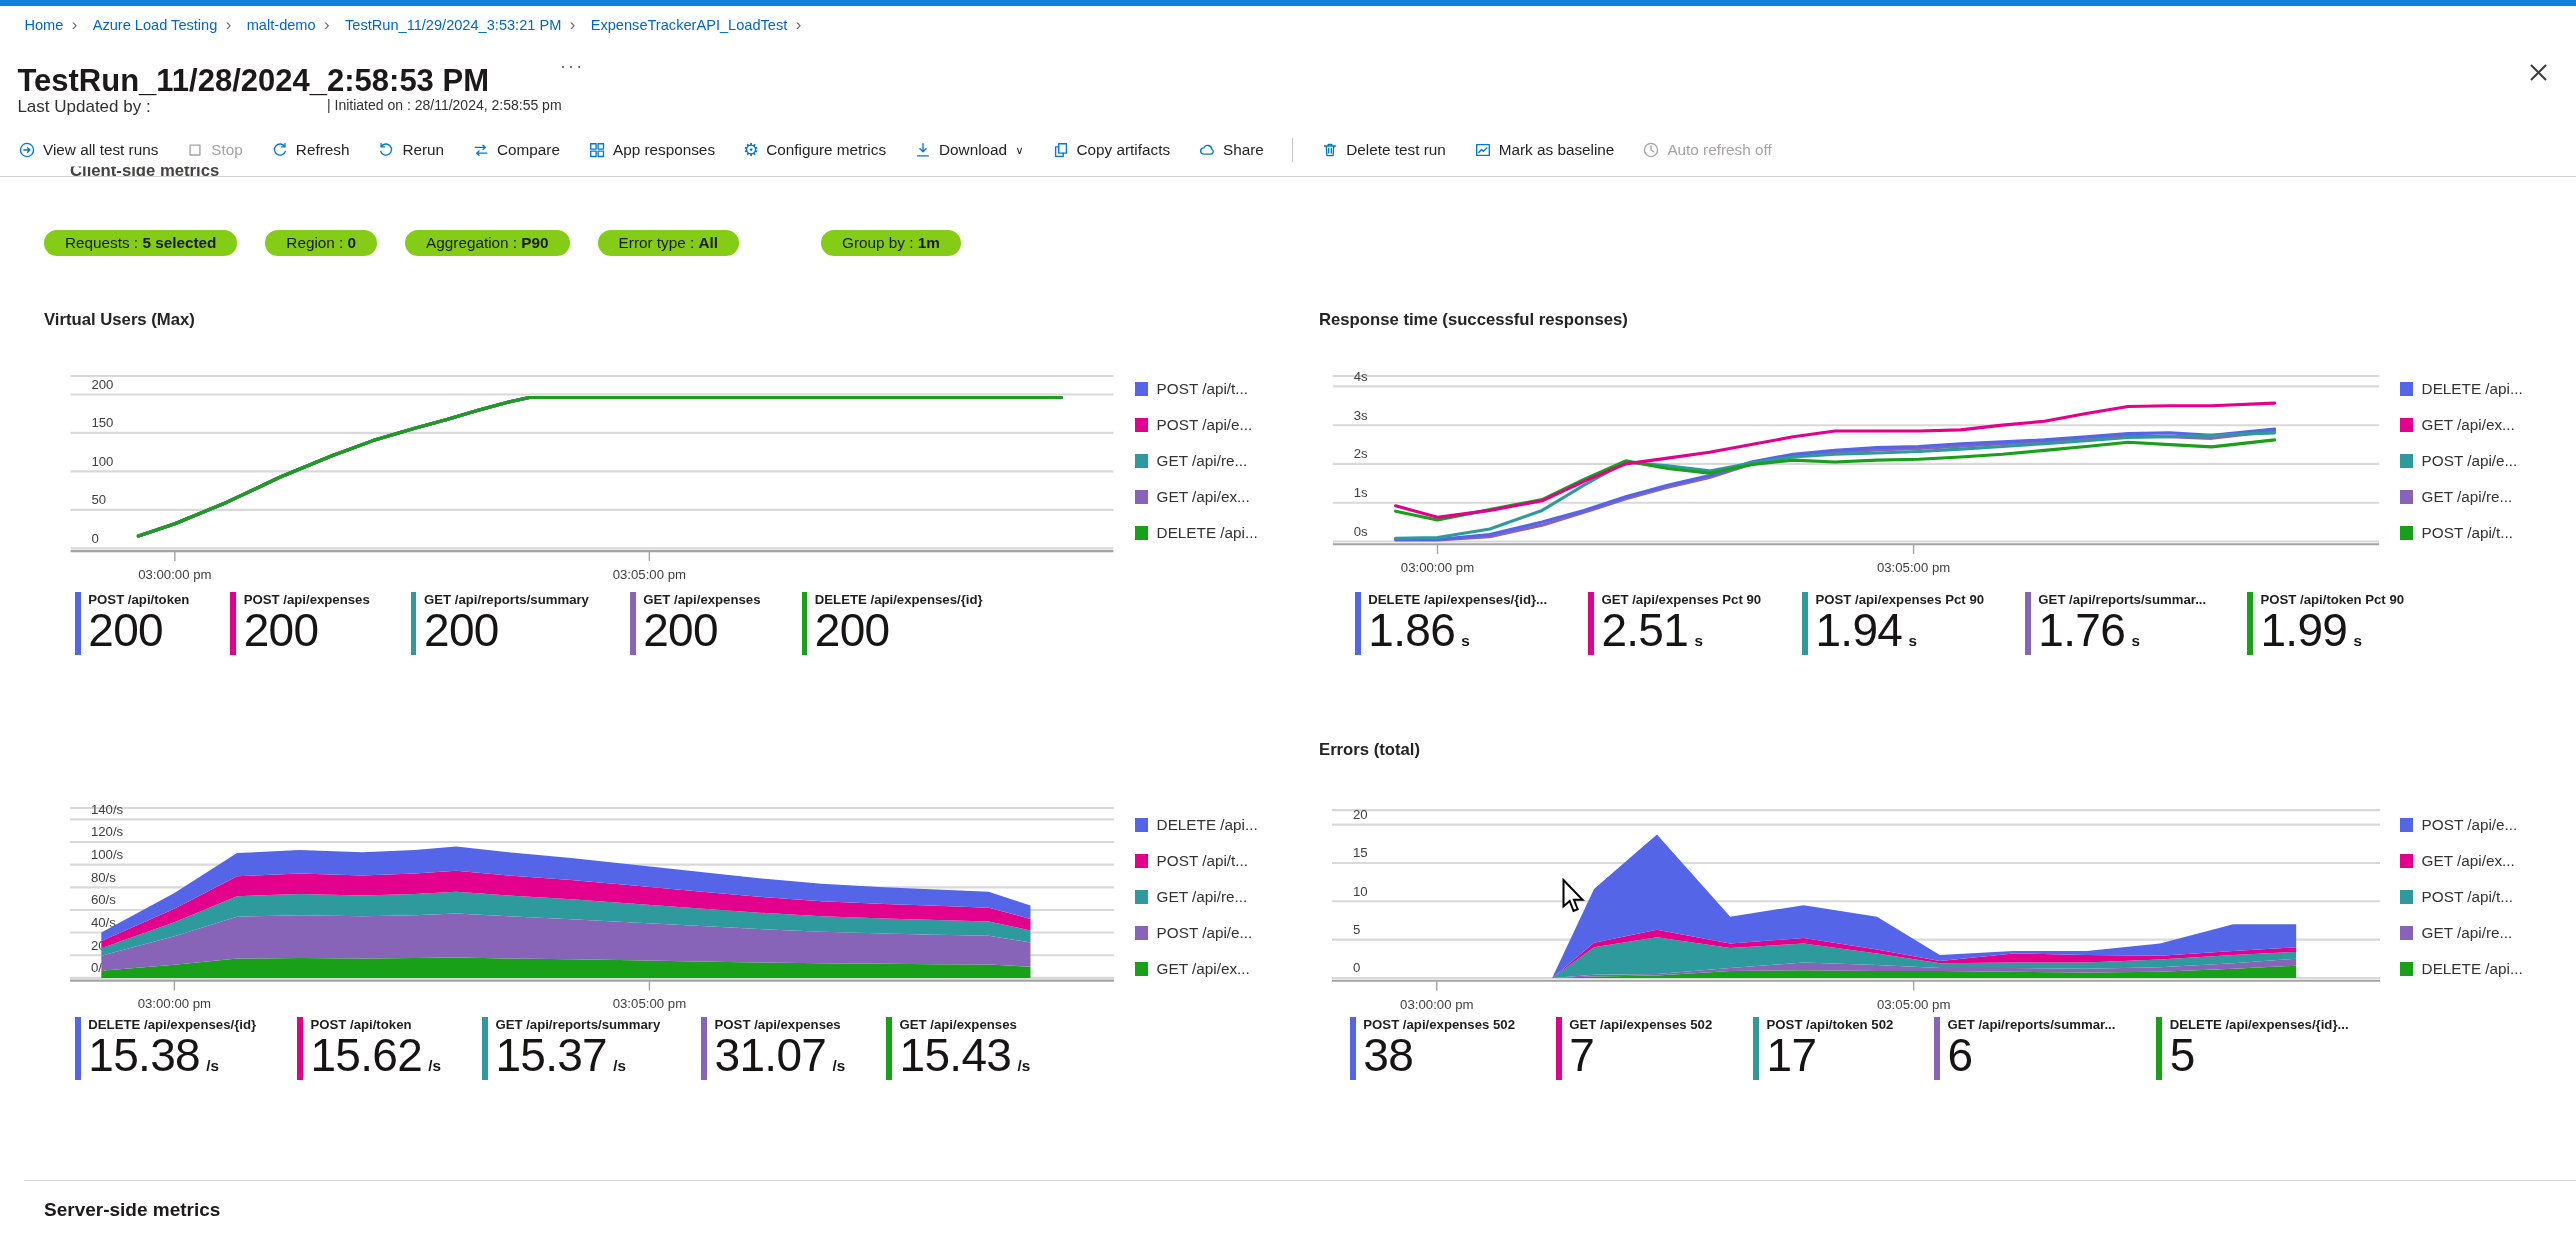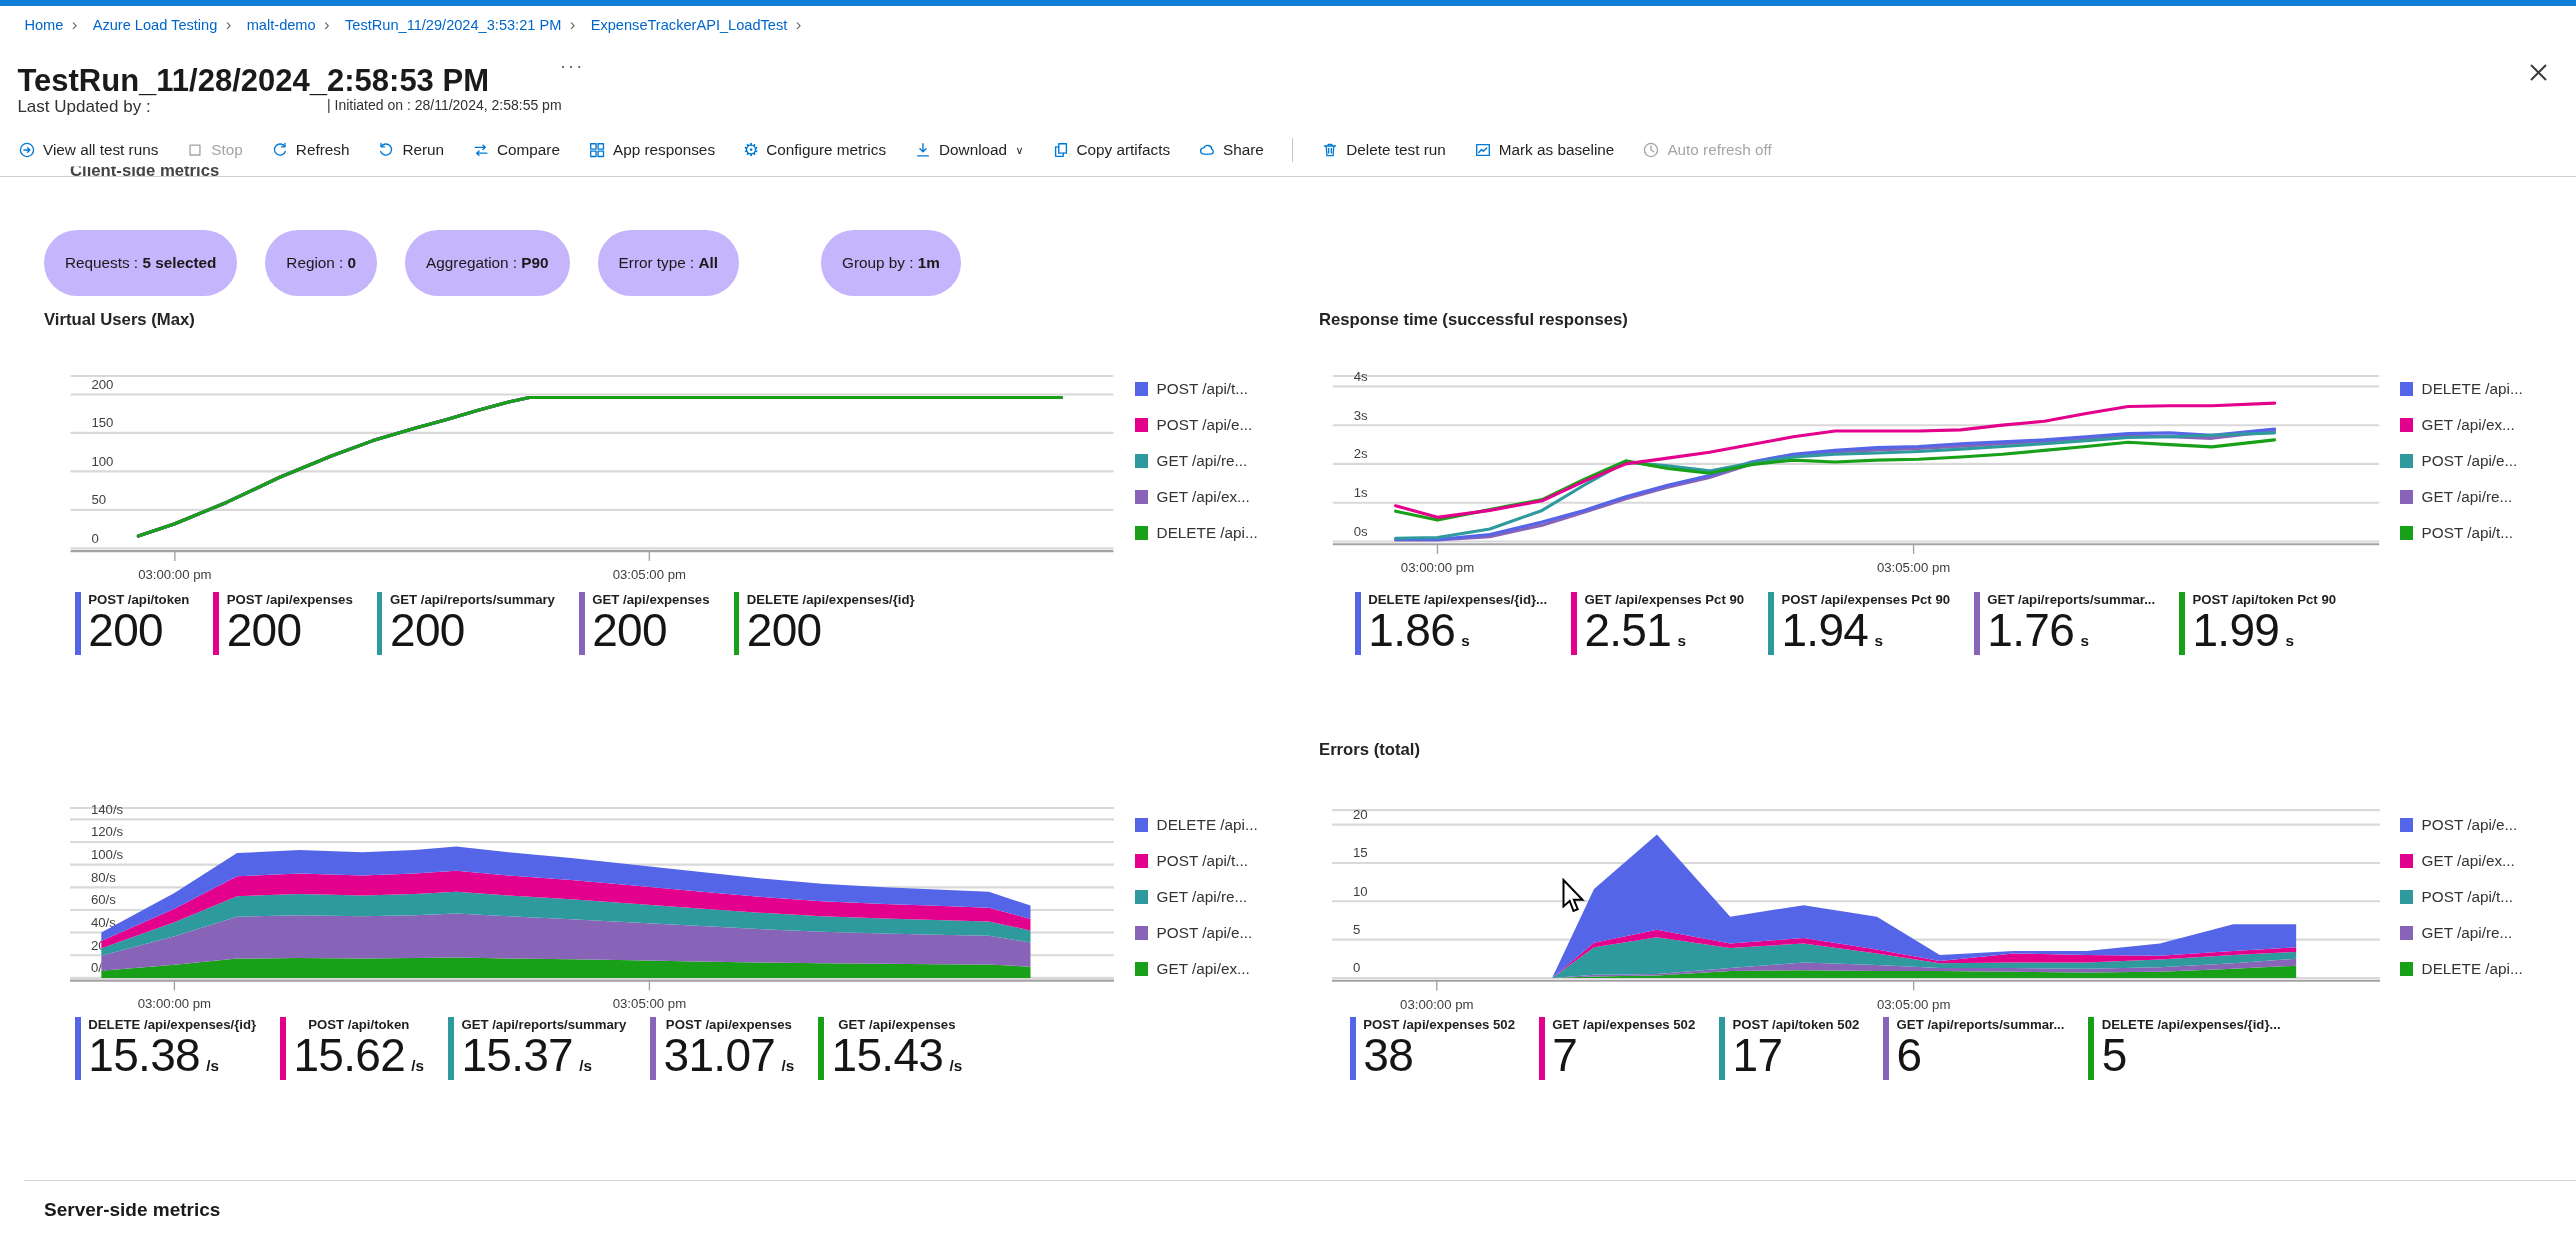--- a/index.html
+++ b/index.html
@@ -23,37 +23,37 @@
   .tb-item.disabled{color:#a6a4a2;cursor:default;}
   .tb-item.disabled .ticon{color:#a6a4a2;}
   .tb-item svg{width:18px;height:18px;}
   .uicon{font-size:18px;line-height:1;font-family:"DejaVu Sans",sans-serif;}
   .dd-chev{font-size:11px;color:#242424;margin-left:1.4px;font-family:"DejaVu Sans",sans-serif;}
   .tb-sep{width:1.4px;height:24px;background:#c8c6c4;}
   .hr1{position:absolute;top:176px;left:0;width:100%;height:1.4px;background:#d2d0ce;z-index:3;}
   .clipped-heading{position:absolute;top:161px;left:70px;font-size:16.7px;font-weight:700;color:#454442;z-index:2;clip-path:inset(5.6px 0 0 0);}
   
   .pills{position:absolute;top:230px;left:44px;display:flex;align-items:center;gap:28px;font-size:15.3px;}
-  .pill{background:#c4b5fd;border-radius:695px;padding:24px 21px;color:#1b1a19;white-space:nowrap;cursor:pointer;}
+  .pill{background:#84cc16;border-radius:695px;padding:4px 21px;color:#1b1a19;white-space:nowrap;cursor:pointer;}
   .pill b{font-weight:700;}
   .pill.last{margin-left:54px;}
   
   .chart{position:absolute;width:1263px;height:425px;}
   #chart0{left:44px;top:310px;} #chart1{left:1319px;top:310px;}
   #chart2{left:44px;top:740px;} #chart3{left:1319px;top:740px;}
   .ctitle{margin:0;font-size:16.7px;font-weight:600;color:#242424;}
   .csvg{position:absolute;left:26px;top:59px;}
   #chart1 .csvg,#chart3 .csvg{left:12.5px;}
   #chart2 .csvg,#chart3 .csvg{top:54px;}
   .legend{position:absolute;left:1091px;top:70px;display:flex;flex-direction:column;gap:18px;font-size:15.3px;color:#333;}
   #chart1 .legend,#chart3 .legend{left:1081px;}
   #chart2 .legend,#chart3 .legend{top:76px;}
   .legend-item{display:flex;align-items:center;gap:8.4px;cursor:pointer;white-space:nowrap;}
   .legend-swatch{width:13.2px;height:13.2px;flex:none;}
-  .cards{position:absolute;left:31px;top:282px;display:flex;gap:24px;align-items:stretch;text-align:center;}
+  .cards{position:absolute;left:31px;top:282px;display:flex;gap:41px;align-items:stretch;}
   #chart1 .cards{left:36px;}
   #chart2 .cards,#chart3 .cards{top:277px;}
   #chart3 .cards{left:31px;}
   .card{display:flex;gap:7.7px;}
   .card-bar{width:5.6px;flex:none;}
   .card-label{font-size:13.2px;font-weight:700;color:#1f1f1f;white-space:nowrap;}
   .card-value{font-size:46px;color:#161514;line-height:1.04;display:flex;align-items:flex-end;letter-spacing:-0.7px;}
   .card-unit{font-size:15.3px;font-weight:700;margin-left:6.3px;padding-bottom:5.6px;letter-spacing:0;}
   svg.plot text{font-family:"Liberation Sans",sans-serif;font-size:19px;fill:#3f3f3f;}
   .hr2{position:absolute;top:1180px;left:24px;width:2552px;height:1.4px;background:#d8d6d4;}

